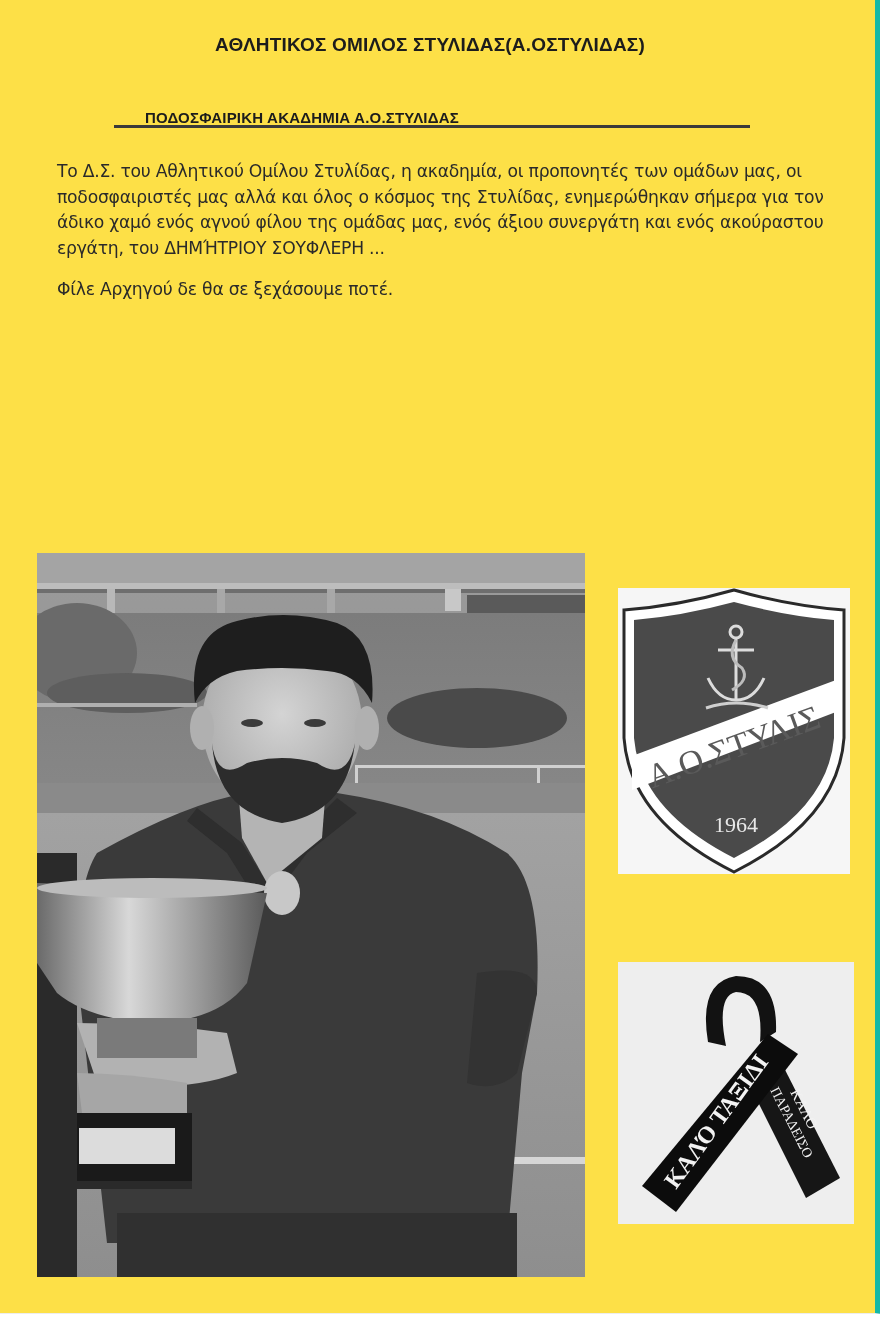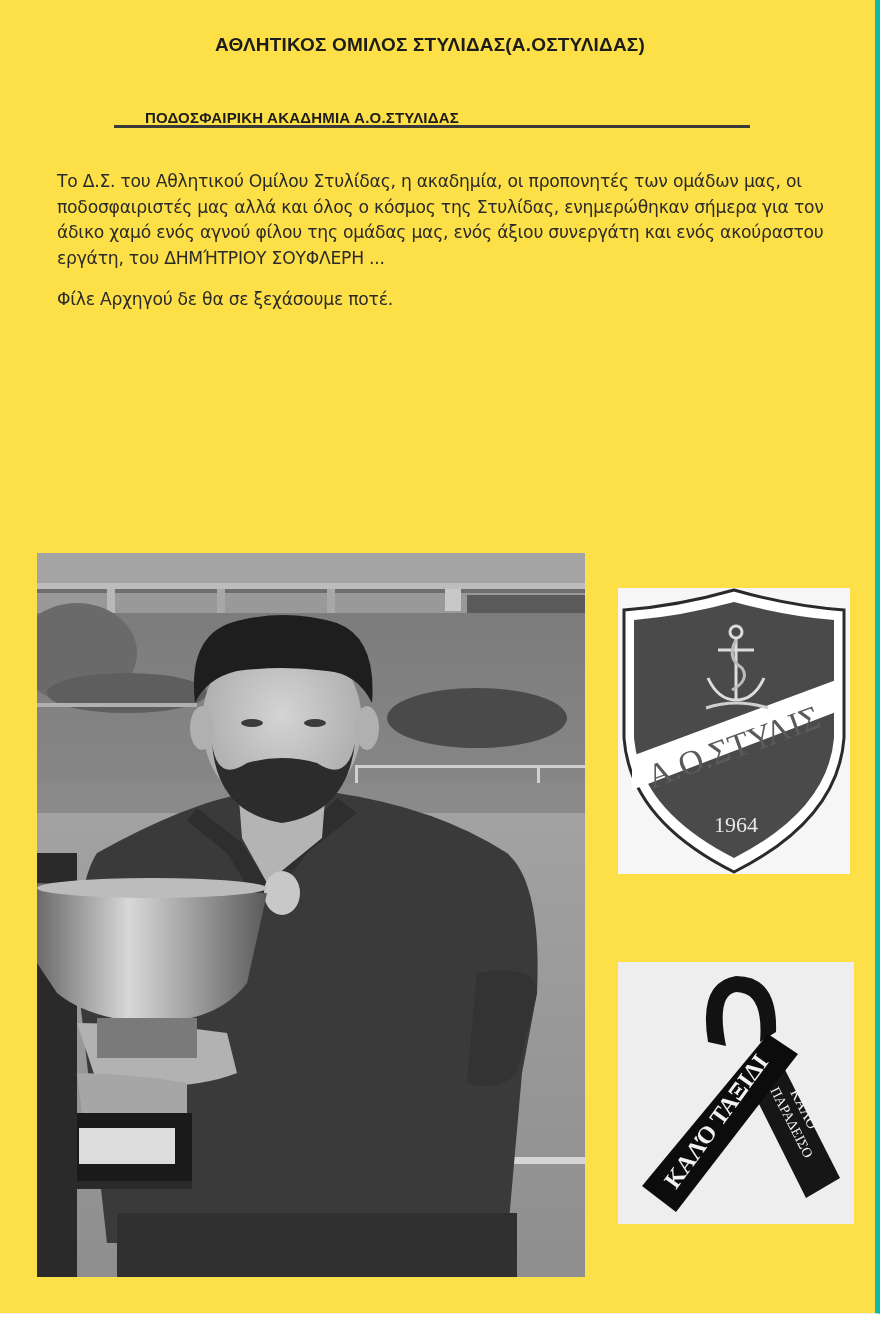--- a/index.html
+++ b/index.html
@@ -7,21 +7,21 @@
     width:880px; height:1321px; background:#ffffff; position:relative; overflow:hidden;
     font-family:"DejaVu Sans", sans-serif; color:#262626;
   }
   .page { position:absolute; left:0; top:0; width:875px; height:1313px; background:#fde047;
     border-right:6px solid #14b8a6; border-bottom:1px solid #ededed; }
   .title { position:absolute; left:0; width:880px; text-align:center; font-family:"Liberation Sans", sans-serif;
     font-weight:bold; color:#1c1c1c; letter-spacing:0.2px; }
   .title1 { top:34px; font-size:19px; left:-10px; }
   .title2 { top:73px; font-size:15px; left:145px; width:auto; text-align:left;margin-top:36px; }
   .rule { position:absolute; left:114px; top:125px; width:636px; height:3px; background:#3a3a3a; }
-  .body-text { position:absolute; left:57px; top:169px; width:780px; font-size:17.2px; line-height:25.5px;
+  .body-text { position:absolute; left:57px; top:159px; width:780px; font-size:17.2px; line-height:25.5px;
     color:#2a2a2a; font-family:"DejaVu Sans", sans-serif; letter-spacing:-0.25px; }
   .body-text p { margin:0 0 16px 0; }
   .photo { position:absolute; left:37px; top:553px; width:548px; height:724px; overflow:hidden; background:#8a8a8a; }
   .photo svg { display:block; }
   .crest { position:absolute; left:618px; top:588px; width:232px; height:286px; background:#f6f6f6; }
   .ribbon { position:absolute; left:618px; top:962px; width:236px; height:262px; background:#eeeeee; }
   .svgtext { font-family:"Liberation Serif", serif; }
 </style>
 </head>
 <body>

